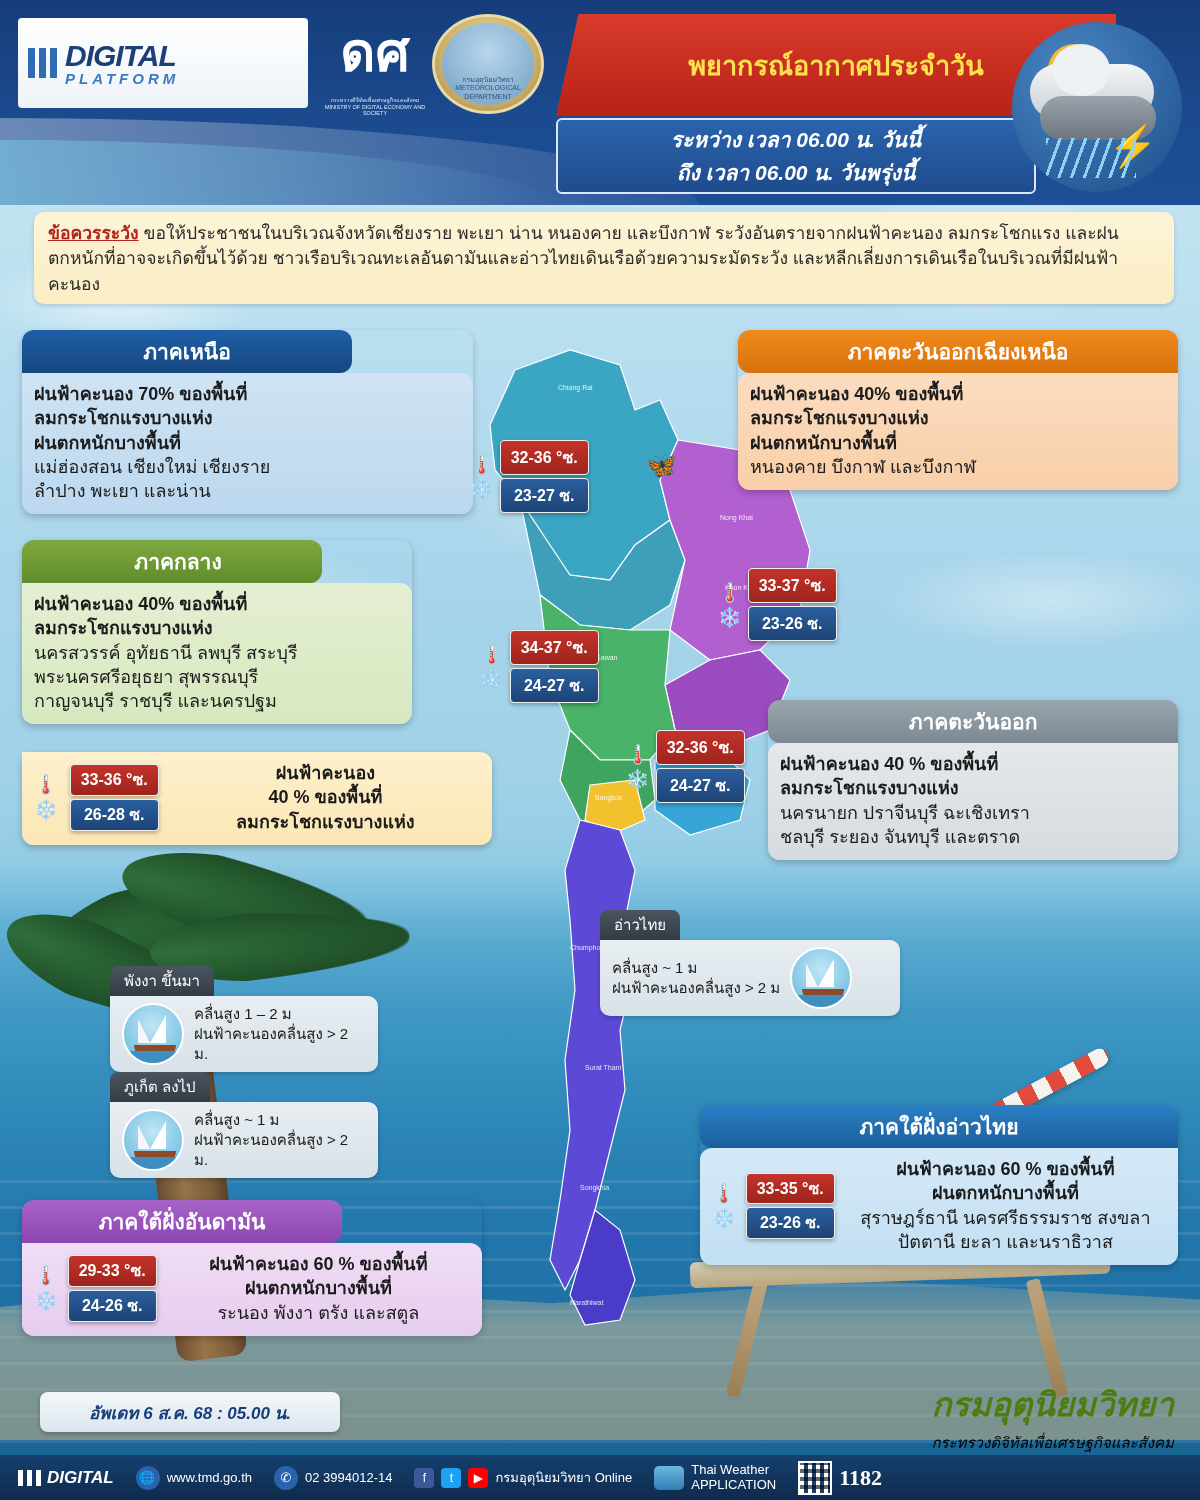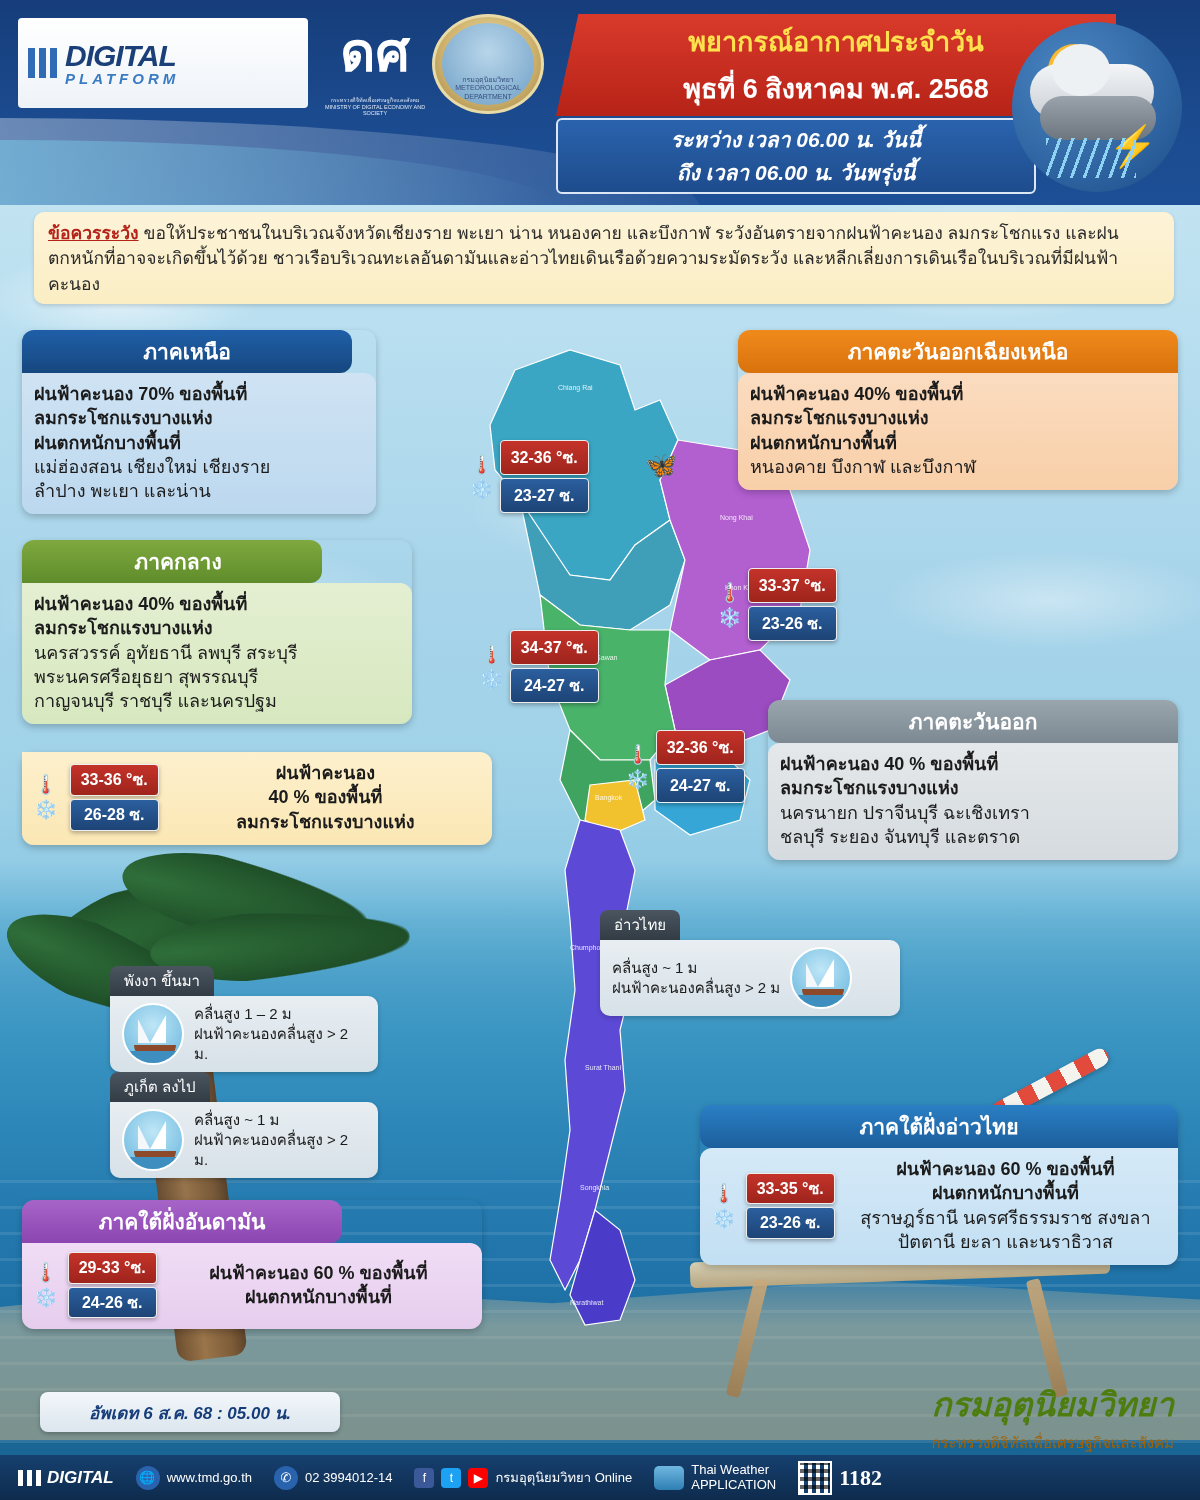--- a/index.html
+++ b/index.html
@@ -152,21 +152,21 @@
   
   .card{position:absolute; border-radius:12px; box-shadow:0 3px 7px rgba(0,0,0,.22);}
   .card .hdr{
     border-radius:12px 12px 0 0; color:#fff; font-size:21px; font-weight:bold;
     text-align:center; padding:5px 12px;
   }
   .card .body{padding:9px 12px 11px; font-size:18px; line-height:1.35; color:#1b1b1b;}
   .card .body .b1{font-weight:bold;}
 
   
-  #card-north{left:22px; top:330px; width:354px;}
+  #card-north{left:22px; top:330px; width:451px;}
   #card-north .hdr{background:linear-gradient(180deg,#1f5fa8,#16477f); width:330px; margin:0 auto 0 0; border-radius:12px 12px 12px 0;}
   #card-north .body{background:linear-gradient(180deg,#cfe3f3,#bcd8ef); border-radius:0 12px 12px 12px;}
   
   #card-central{left:22px; top:540px; width:390px;}
   #card-central .hdr{background:linear-gradient(180deg,#7fa93f,#5f8c2b); width:300px; border-radius:12px 12px 12px 0;padding-left:24px;}
   #card-central .body{background:linear-gradient(180deg,#e4efd2,#d7e8bf); border-radius:0 12px 12px 12px;}
   
   #card-bkk{left:22px; top:752px; width:470px;}
   #card-bkk .hdr{background:linear-gradient(180deg,#f5a623,#e08700); width:456px; border-radius:12px 12px 12px 0; color:#fff;}
   #card-bkk .body{background:linear-gradient(180deg,#fdf0cd,#fbe7b4); border-radius:0 12px 12px 12px; display:flex; align-items:center; gap:12px; text-align:left;}
@@ -234,21 +234,21 @@
   
   .update-badge{
     position:absolute; left:40px; top:1392px; width:300px; height:40px;
     background:linear-gradient(180deg,#f3f7fa,#dce6ee); border-radius:8px;
     display:flex; align-items:center; justify-content:center;
     font-size:17px; font-weight:bold; font-style:italic; color:#163d7a;
     box-shadow:0 2px 4px rgba(0,0,0,.25);
   }
   .tmd-sign{position:absolute; right:26px; top:1378px; text-align:right;}
   .tmd-sign .l1{font-size:33px; font-weight:bold; color:#4d7c0f; font-style:italic;}
-  .tmd-sign .l2{font-size:15px; color:#a16207;}
+  .tmd-sign .l2{font-size:15px; color:#000000;font-style:italic;}
   .footer{
     position:absolute; left:0; top:1455px; width:1200px; height:45px;
     background:linear-gradient(180deg,#16406f,#0e2b4d);
     display:flex; align-items:center; gap:22px; padding:0 18px;
     color:#ffffff; font-size:13px;
   }
   .footer .flogo{display:flex; align-items:center; gap:6px;}
   .footer .flogo .bars i{height:16px; width:5px; background:#ffffff;}
   .footer .flogo .ft{font-size:17px; font-weight:bold; font-style:italic;}
   .fitem{display:flex; align-items:center; gap:7px;}
@@ -306,21 +306,20 @@
 MINISTRY OF DIGITAL ECONOMY AND SOCIETY</span>
   </div>
 
   <div class="logo-tmd">
     <span class="inner">กรมอุตุนิยมวิทยา
 METEOROLOGICAL DEPARTMENT</span>
   </div>
 
   <div class="title-red">
     <div class="l1">พยากรณ์อากาศประจำวัน</div>
-    <div class="l2">พุธที่ 6 สิงหาคม พ.ศ. 2568</div>
   </div>
 
   <div class="title-blue">
     <div>ระหว่าง  เวลา 06.00 น. วันนี้</div>
     <div>ถึง  เวลา 06.00 น. วันพรุ่งนี้</div>
   </div>
 
   <div class="header-weather-icon">
     <div class="hw-sun"></div>
     <div class="hw-cloud"></div>
@@ -454,20 +453,21 @@
       <span class="ticon">🌡️</span>
       <span class="ticon">❄️</span>
     </div>
     <div class="temps">
       <div class="temp hot">29-33  °ซ.</div>
       <div class="temp cold">24-26  ซ.</div>
     </div>
     <div style="flex:1; text-align:center;">
       <div class="b1">ฝนฟ้าคะนอง 60 % ของพื้นที่</div>
       <div class="b1">ฝนตกหนักบางพื้นที่</div>
+      <div>ระนอง พังงา ตรัง และสตูล</div>
     </div>
   </div>
 </div>
 
 <div class="temp-group" id="t-north">
   <div class="ticons">
     <span class="ticon">🌡️</span>
     <span class="ticon">❄️</span>
   </div>
   <div class="temps">

